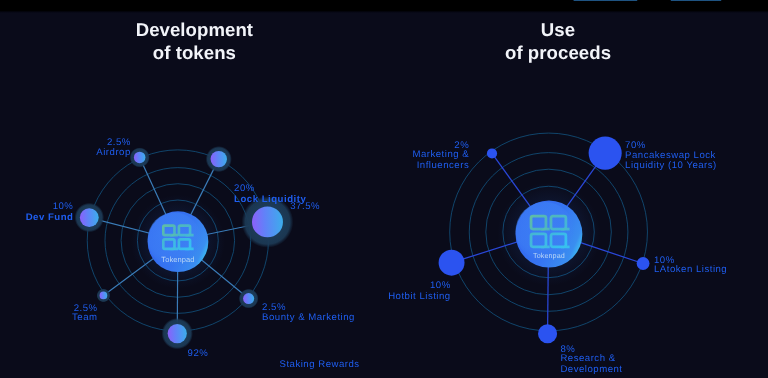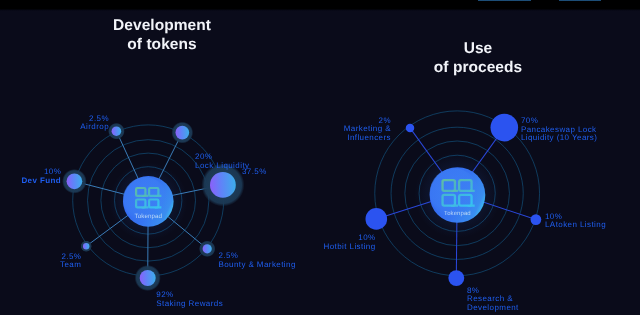--- a/index.html
+++ b/index.html
@@ -175,31 +175,31 @@
         <circle cx="410.00" cy="127.90" r="4.25" fill="#2b53f0"></circle>
       </g>
   </svg>
 
   <div class="topbar"></div>
   <div class="topstub" style="left:477.5px;width:53.7px;"></div>
   <div class="topstub" style="left:558.8px;width:42.5px;"></div>
 
   <div class="title" style="left:62px;top:16.2px;width:200px;">Development
 of tokens</div>
-  <div class="title" style="left:378px;top:16.2px;width:200px;margin-top:23px;">Use
+  <div class="title" style="left:365px;top:16.2px;width:200px;">Use
 of proceeds</div>
 
   <div id="labels">
       <div class="lbl l" style="top: 168.4px; left: 241.9px; width: 220px;"><div>37.5%</div></div>
       <div class="lbl l" style="top: 252.4px; left: 218.4px; width: 220px;"><div>2.5%</div><div style="white-space: pre-line;">Bounty &amp; Marketing</div></div>
-      <div class="lbl l" style="top: 291.1px; left: 156.3px; width: 220px;"><div>92%</div><div style="white-space: pre-line;">Staking Rewards</div></div>
+      <div class="lbl l" style="top: 291.1px; left: 156.3px; width: 220px;"><div>92%</div><div style="white-space: pre-line; text-align: center;">Staking Rewards</div></div>
       <div class="lbl r" style="top: 252.8px; left: 0px; width: 81.3px;"><div>2.5%</div><div style="white-space: pre-line;">Team</div></div>
       <div class="lbl r" style="top: 168.2px; left: 0px; width: 61.2px;"><div>10%</div><div style="white-space: pre-line; font-weight: bold;">Dev Fund</div></div>
       <div class="lbl r" style="top: 114.8px; left: 0px; width: 109px;"><div>2.5%</div><div style="white-space: pre-line;">Airdrop</div></div>
-      <div class="lbl l" style="top: 121.3px; left: 195.1px; width: 220px; margin-top: 32px;"><div>20%</div><div style="white-space: pre-line;">Lock Liquidity</div></div>
+      <div class="lbl l" style="top: 121.3px; left: 195.1px; width: 220px; margin-top: 32px;"><div>20%</div><div style="white-space: pre-line; font-weight: bold;">Lock Liquidity</div></div>
       <div class="lbl l" style="top: 117.3px; left: 520.9px; width: 220px;"><div>70%</div><div style="white-space: pre-line;">Pancakeswap Lock
 Liquidity (10 Years)</div></div>
       <div class="lbl l" style="top: 212.6px; left: 545px; width: 220px;"><div>10%</div><div style="white-space: pre-line;">LAtoken Listing</div></div>
       <div class="lbl l" style="top: 286.6px; left: 467px; width: 220px;"><div>8%</div><div style="white-space: pre-line;">Research &amp;
 Development</div></div>
       <div class="lbl r" style="top: 234.3px; left: 0px; width: 375.6px;"><div>10%</div><div style="white-space: pre-line;">Hotbit Listing</div></div>
       <div class="lbl r" style="top: 116.8px; left: 0px; width: 391px;"><div>2%</div><div style="white-space: pre-line;">Marketing &amp;
 Influencers</div></div>
     </div>
 </div>

